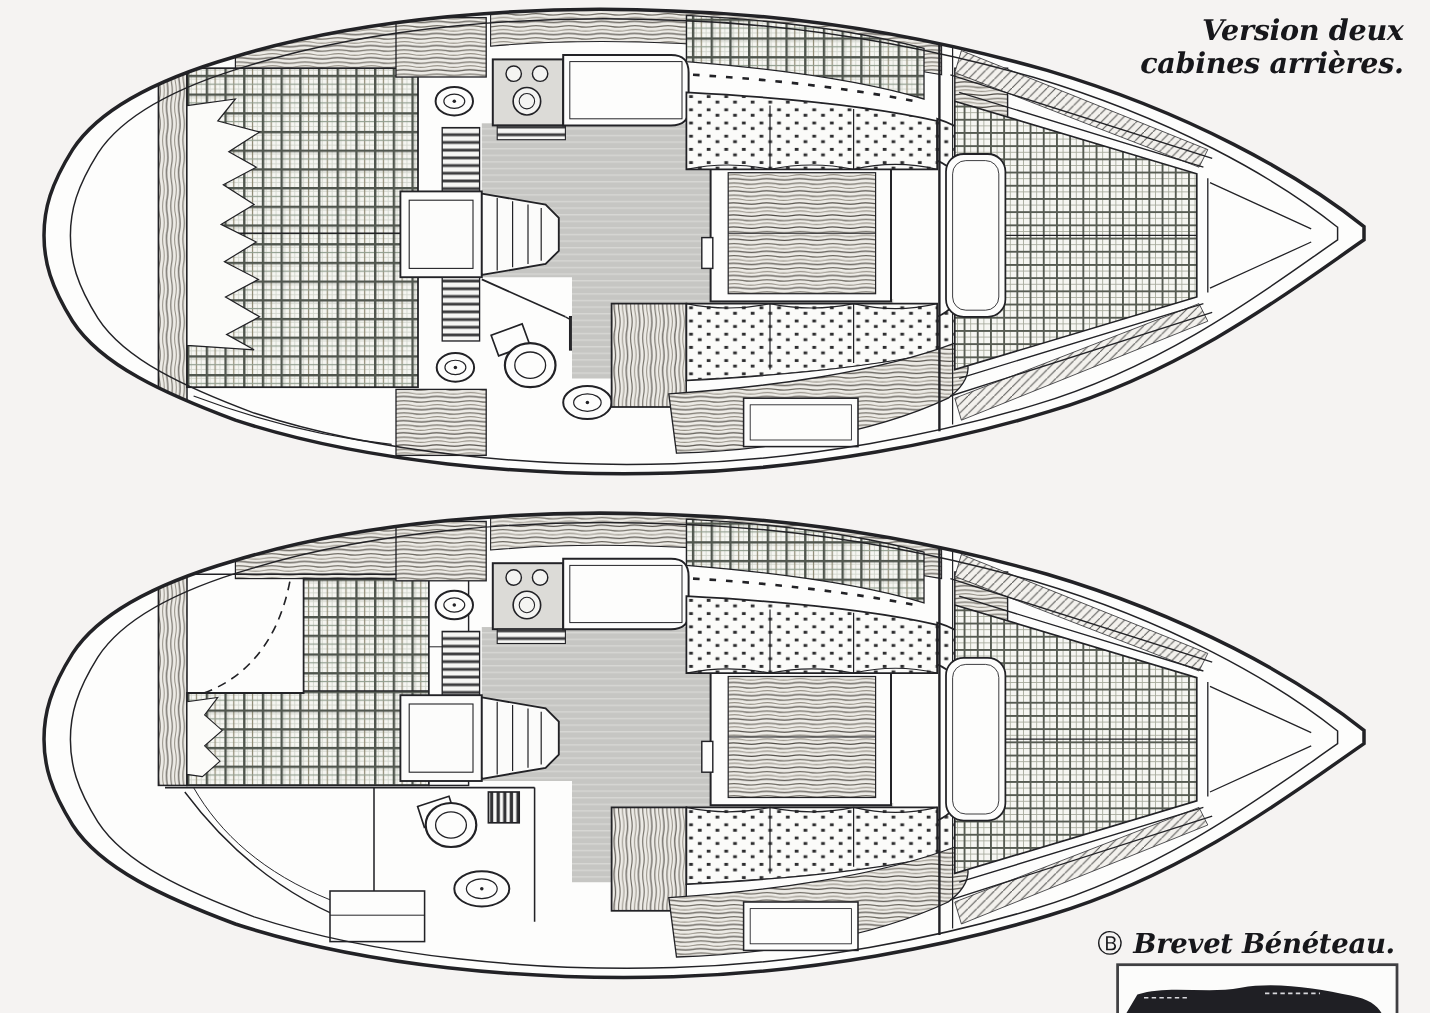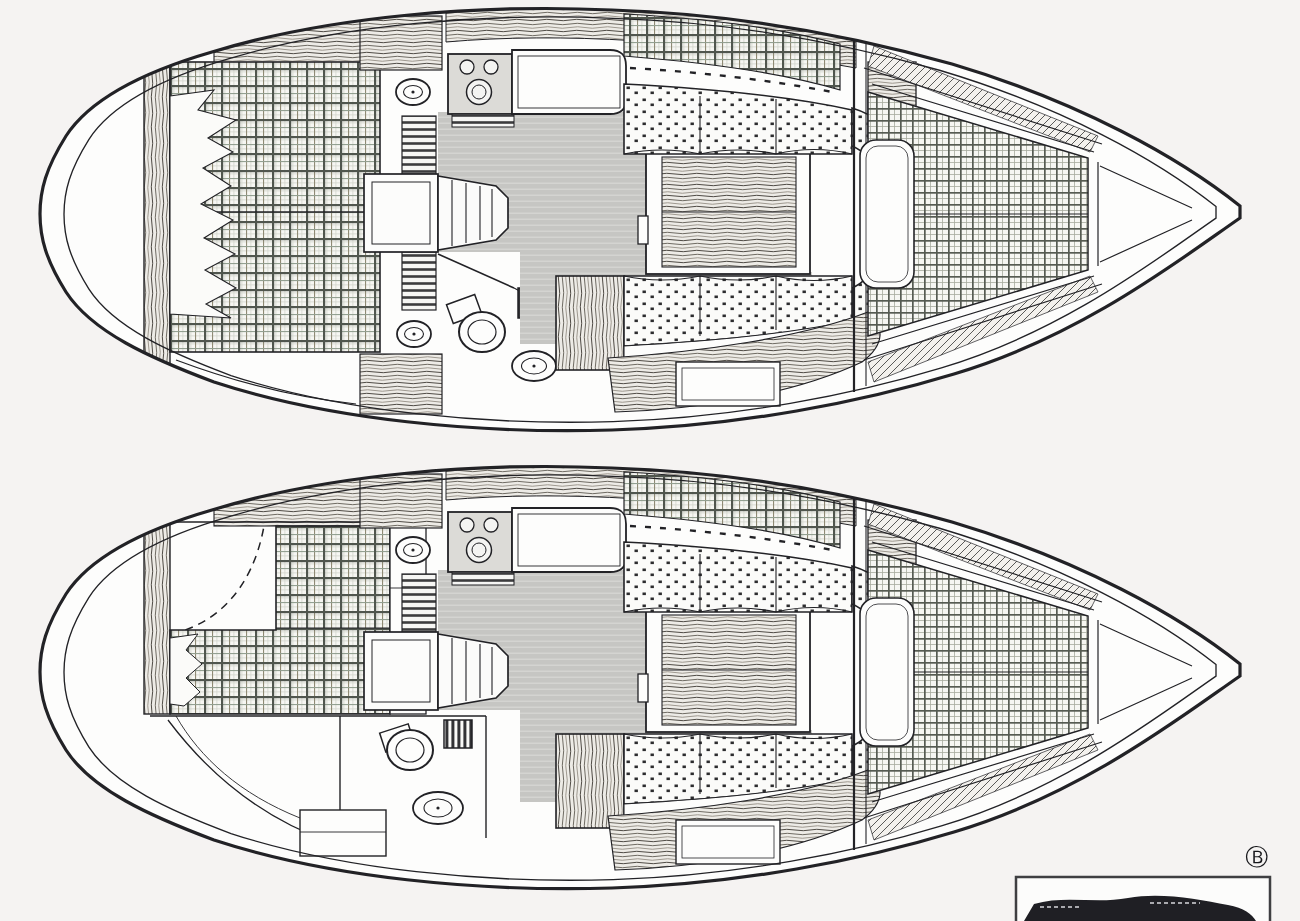--- a/index.html
+++ b/index.html
@@ -295,19 +295,22 @@
   <use href="#hull" fill="none" stroke="#222226" stroke-width="1.4" transform="translate(25.6,8.8) scale(0.96)"></use>
 </g>
 
 <g>
   <rect x="1016" y="877" width="254" height="70" fill="#fcfcfb" stroke="#3f3f42" stroke-width="2.5"></rect>
   <path d="M 1024,921 L 1034,904 C 1064,895 1096,904 1128,898 C 1160,892 1198,899 1228,905 C 1244,908 1252,914 1256,921 Z" fill="#1f1f24"></path>
   <path d="M 1040,907 H 1080 M 1150,903 H 1200" stroke="#d8d8dc" stroke-width="1.5" stroke-dasharray="4 3" fill="none"></path>
 </g>
 </svg>
 
+<div id="caption-top" class="caption">Version deux
+cabines arrières.</div>
 
 
 <div id="footer-caption">
   <span class="sym">Ⓑ</span>
+  <span>Brevet Bénéteau.</span>
 </div>
 
 </div>
 
 </body></html>

